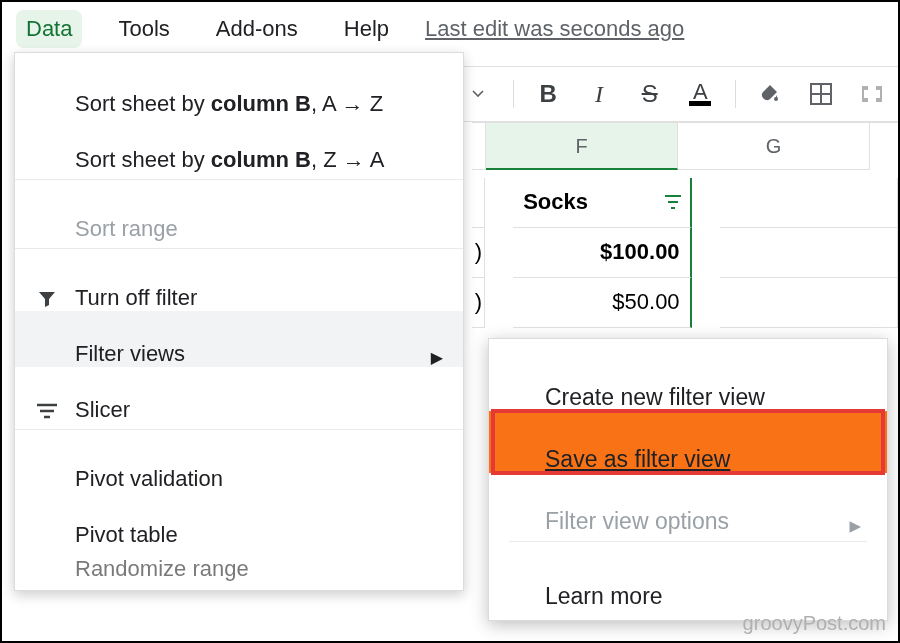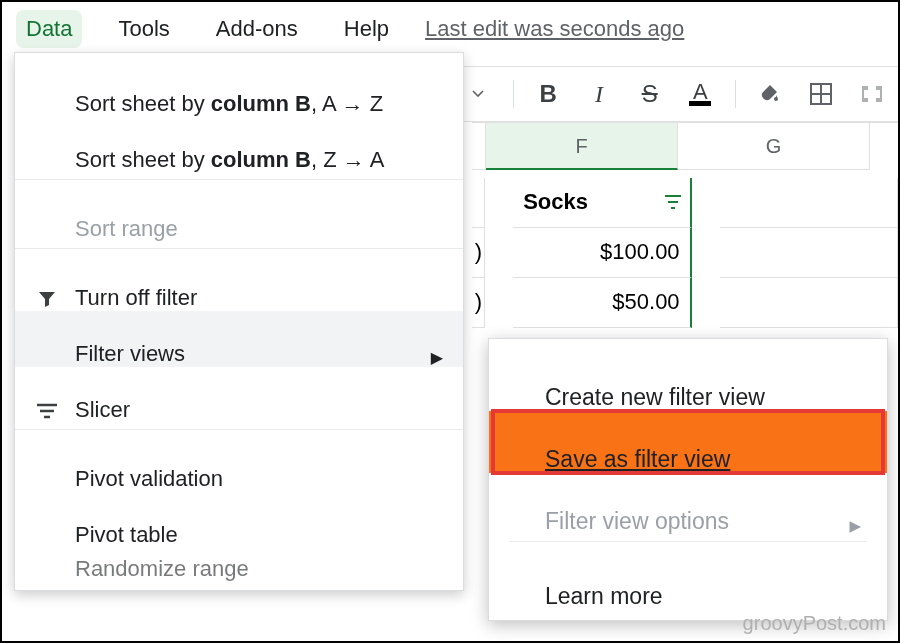--- a/index.html
+++ b/index.html
@@ -228,21 +228,21 @@
             <line x1="1" y1="2" x2="17" y2="2" stroke="#188038" stroke-width="2"></line>
             <line x1="4" y1="8" x2="14" y2="8" stroke="#188038" stroke-width="2"></line>
             <line x1="7" y1="14" x2="11" y2="14" stroke="#188038" stroke-width="2"></line>
           </svg>
       </span>
     </div>
     <div class="cell" style="width:192px;"></div>
   </div>
   <div class="row">
     <div class="cell frag-e">)</div>
-    <div class="cell num col-f-border" style="width:192px;">$100.00</div>
+    <div class="cell num col-f-border" style="width:192px;font-weight:bold;">$100.00</div>
     <div class="cell" style="width:192px;"></div>
   </div>
   <div class="row">
     <div class="cell frag-e">)</div>
     <div class="cell num col-f-border" style="width:192px;text-align:right;">$50.00</div>
     <div class="cell" style="width:192px;"></div>
   </div>
 </div>
 
 <div class="dropdown">

